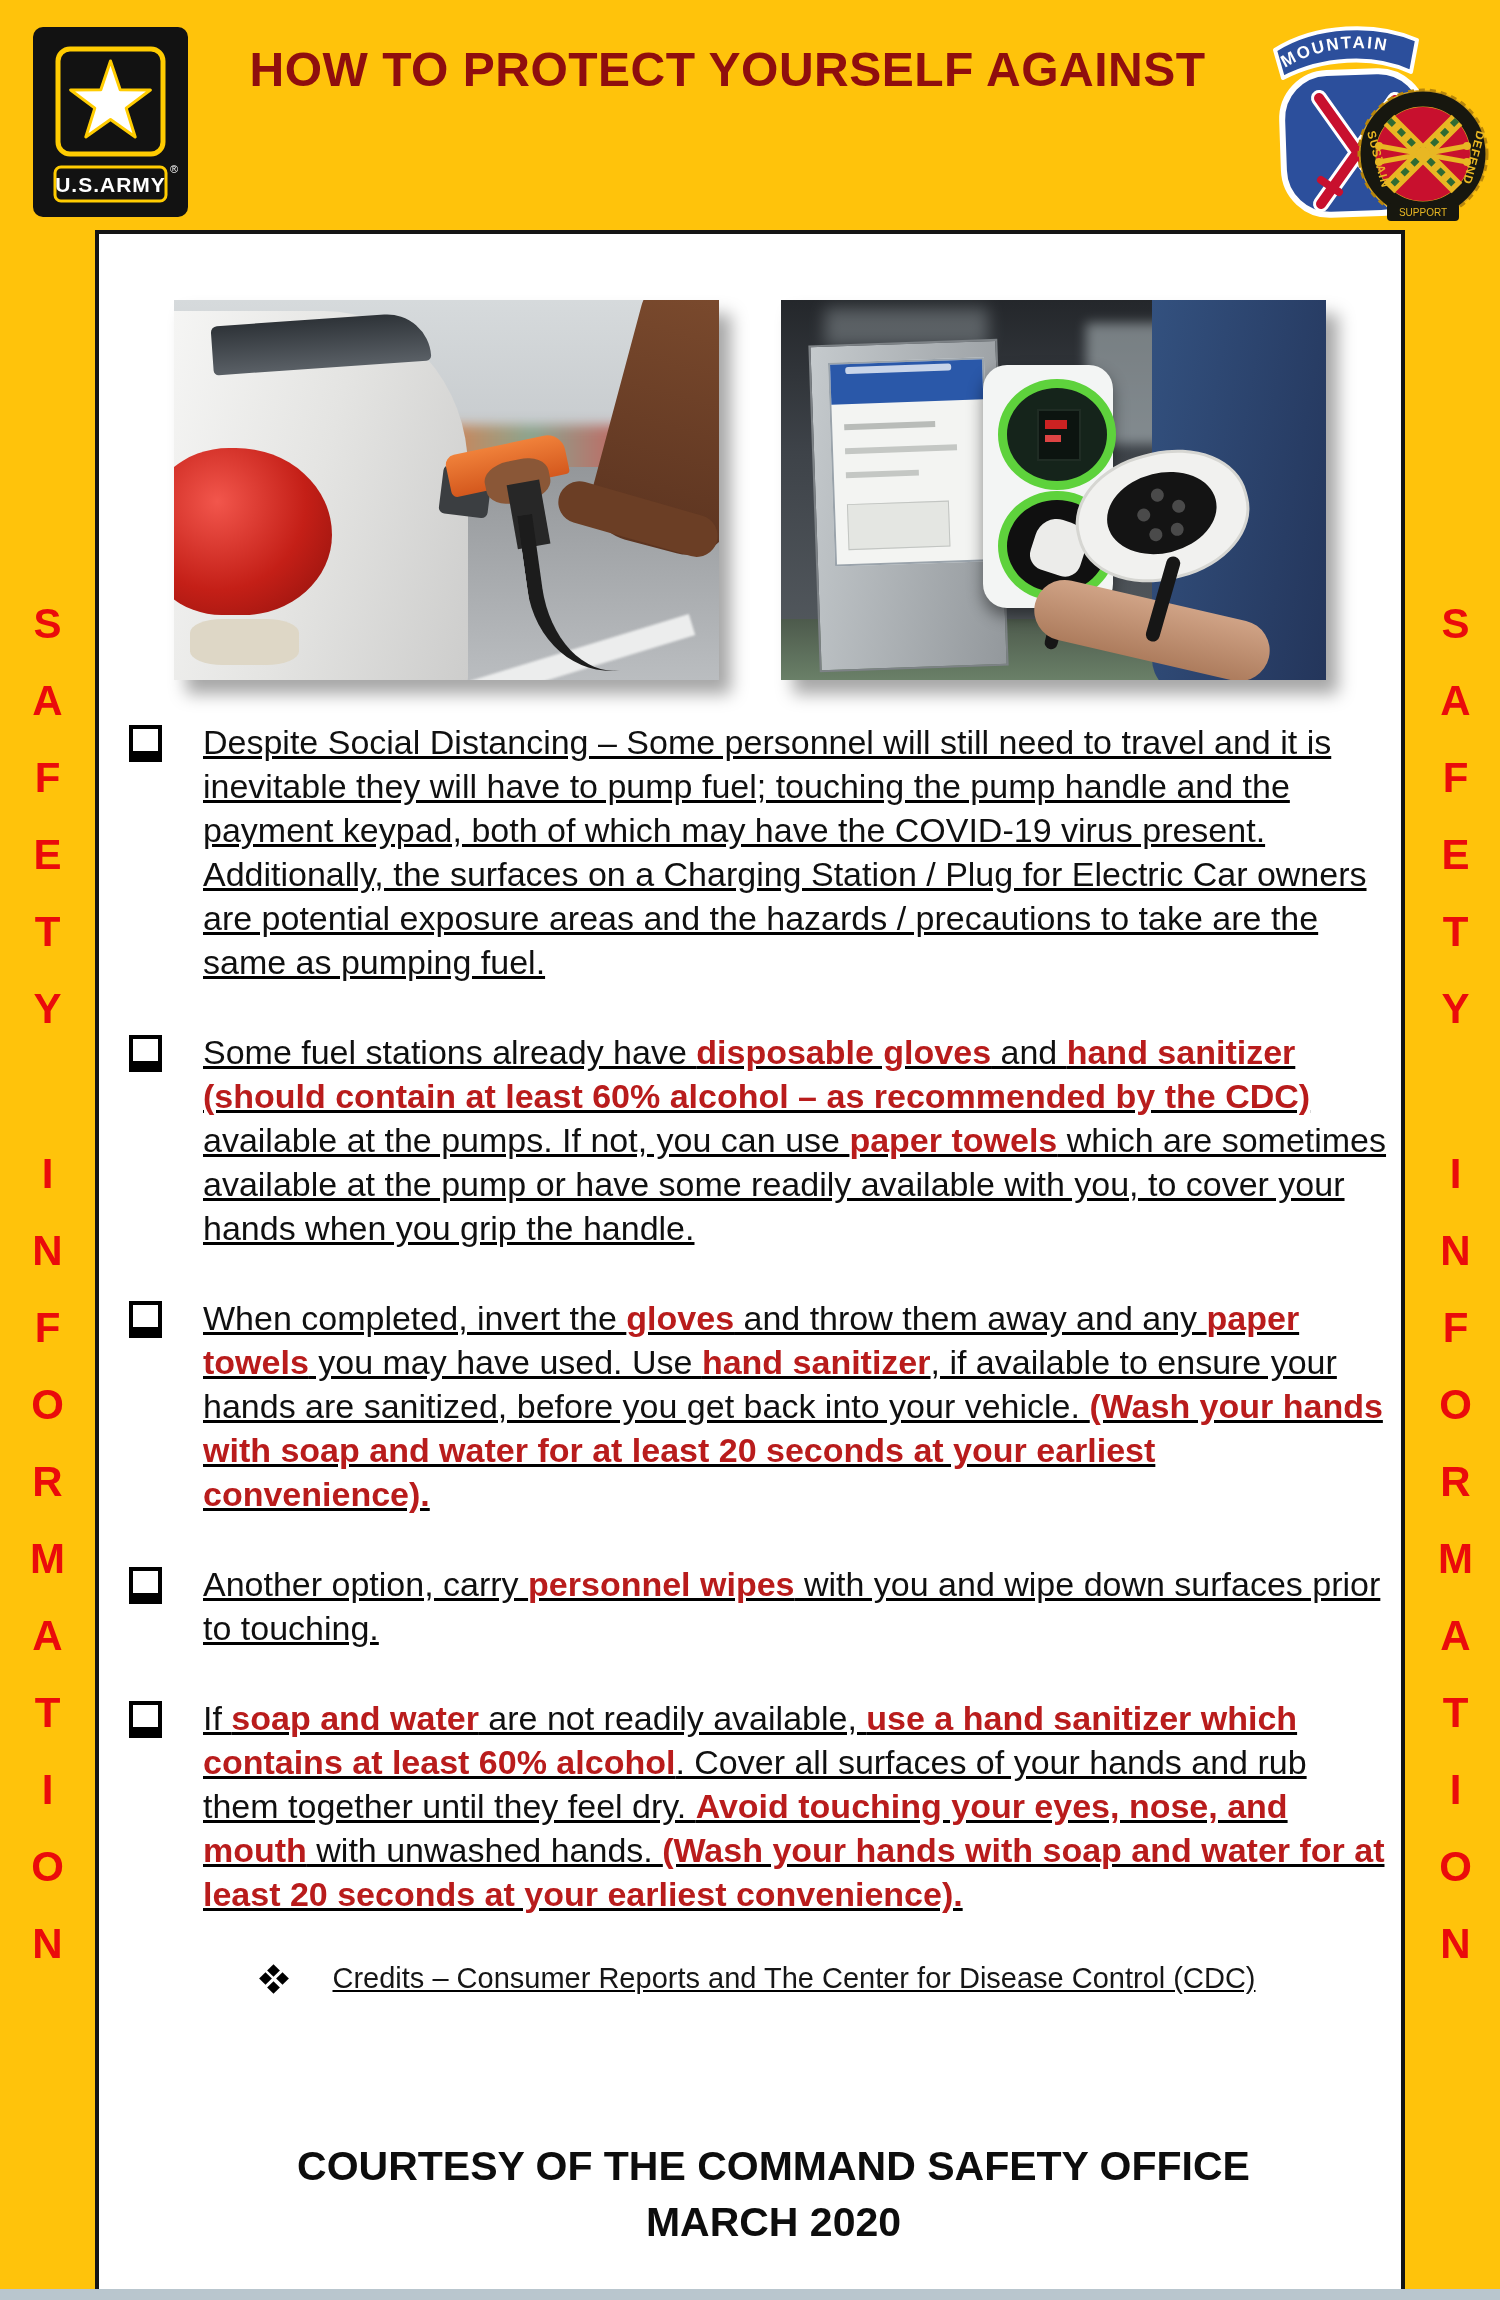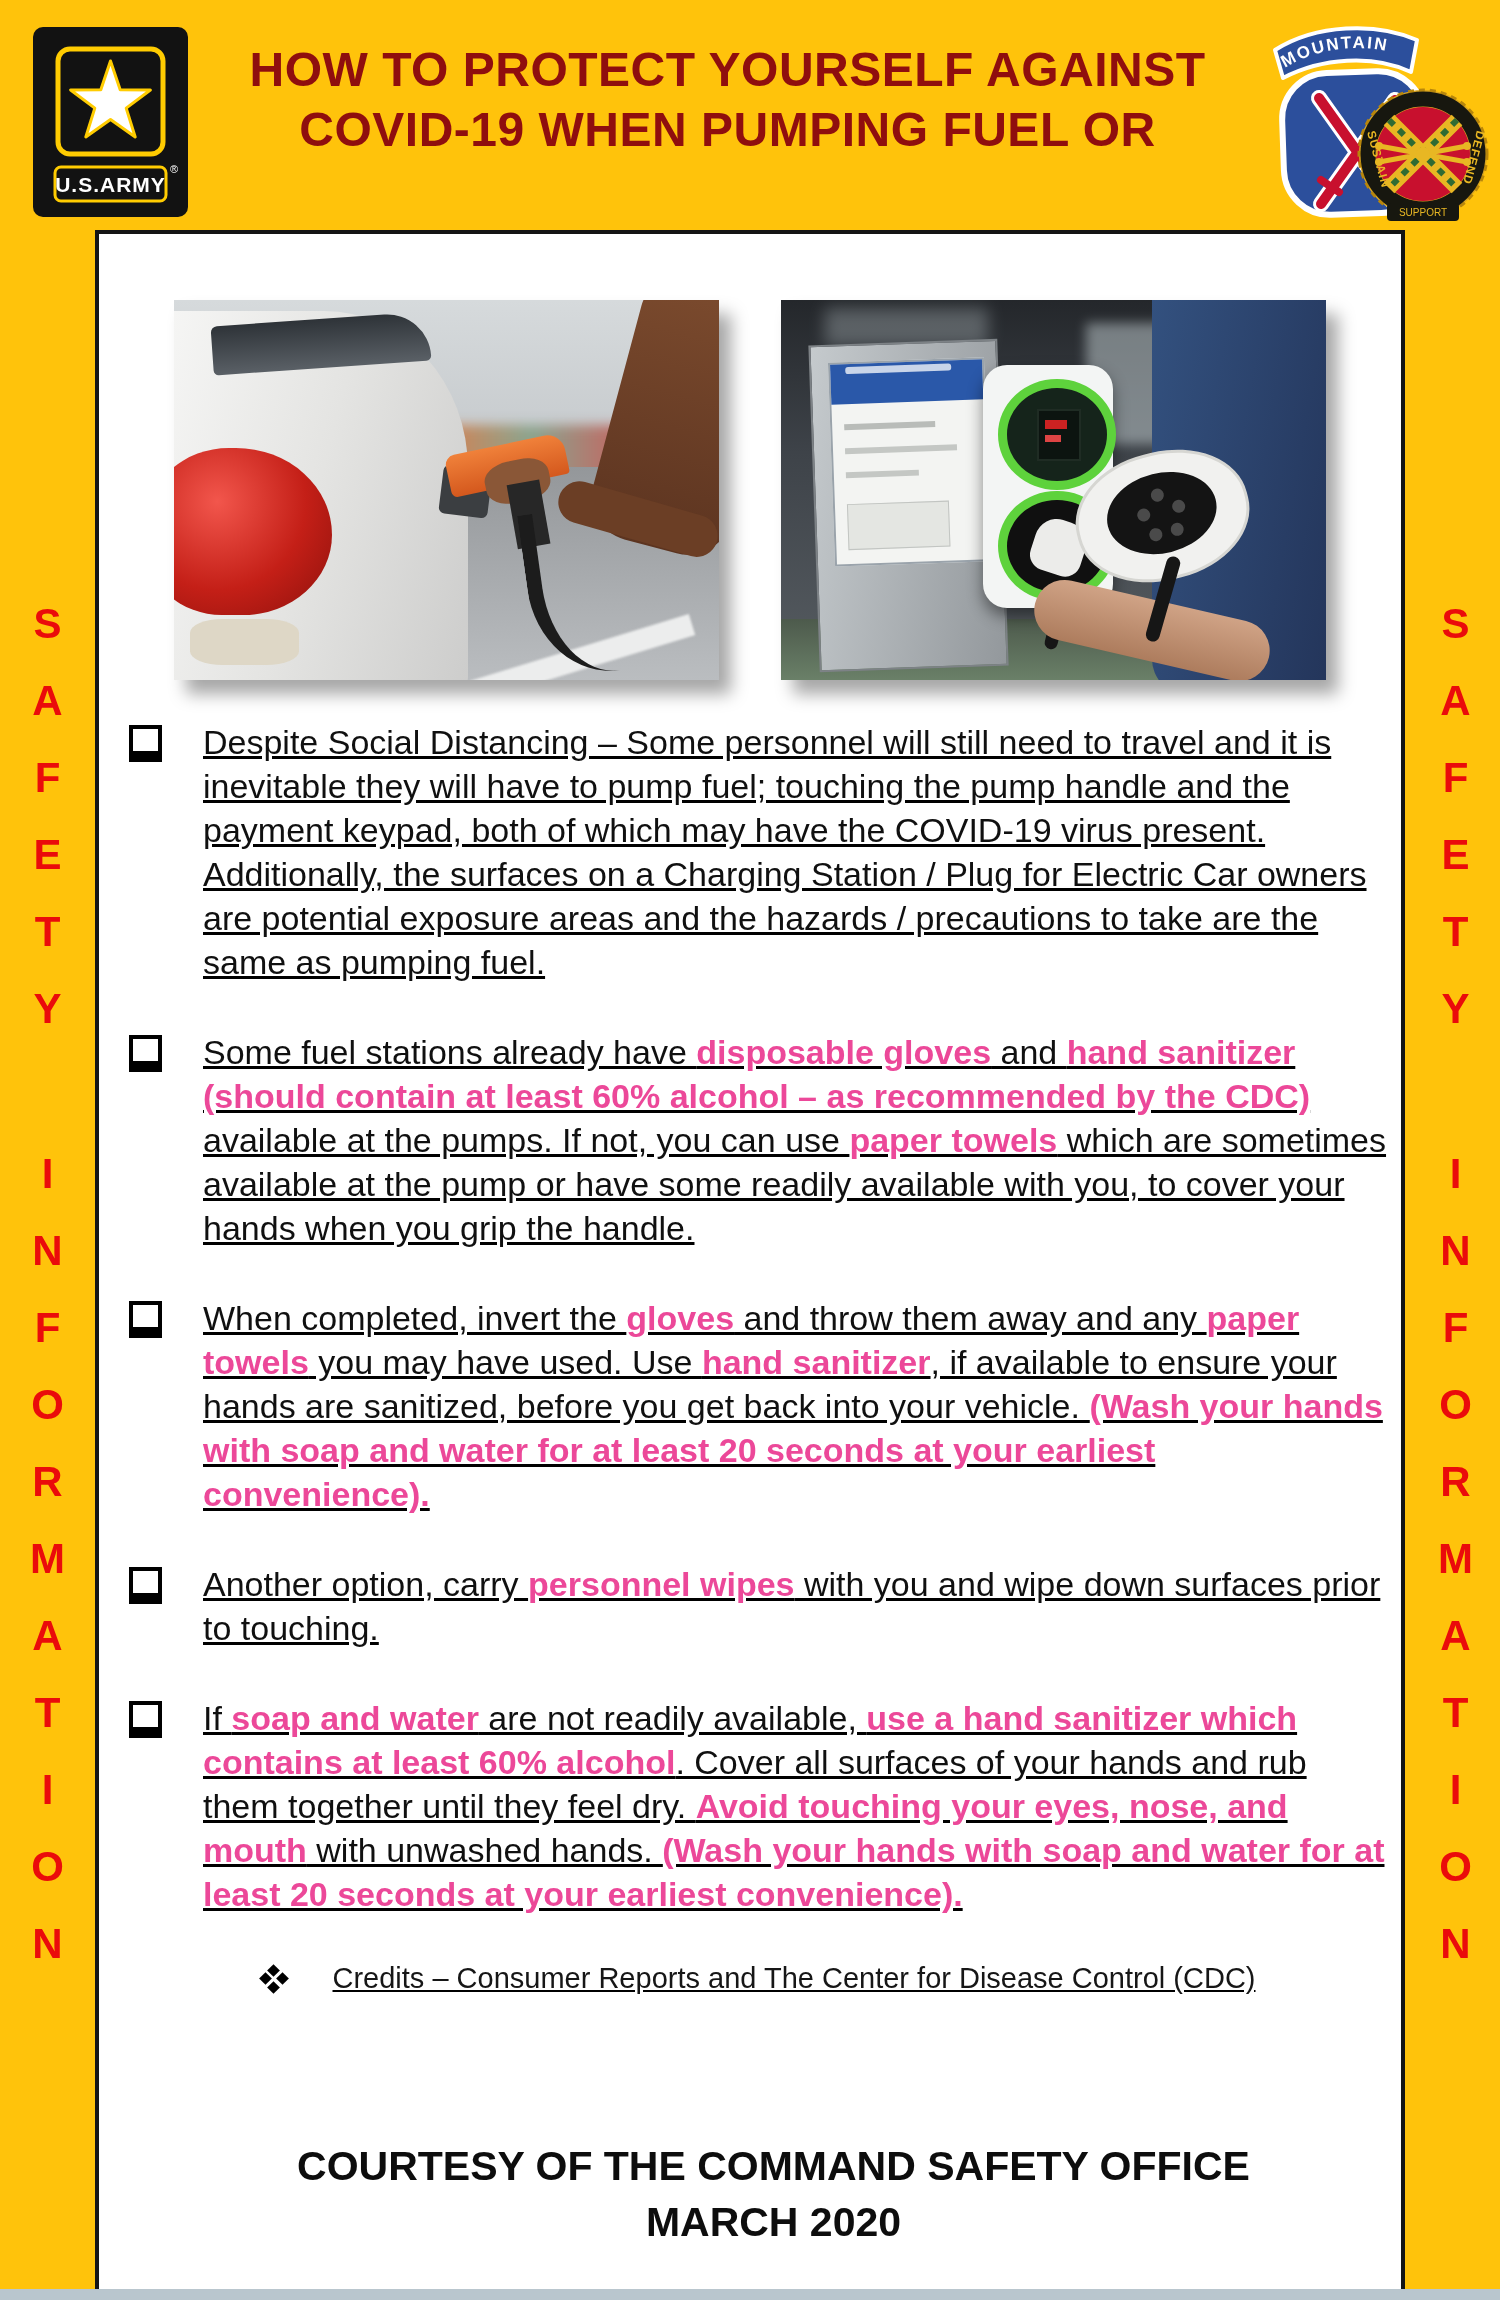--- a/index.html
+++ b/index.html
@@ -91,21 +91,21 @@
   .p2-conn-face{left:17%;top:15%;width:66%;height:66%;background:#141414;border-radius:50%;}
   .p2-hole{left:44%;top:18%;width:13px;height:13px;border-radius:50%;background:#4a4a4a;
     box-shadow:-18px 16px 0 #4a4a4a,18px 16px 0 #4a4a4a,-11px 38px 0 #4a4a4a,11px 38px 0 #4a4a4a;}
   .p2-conn-cable{right:44%;bottom:-26%;width:14px;height:58%;background:#161616;border-radius:8px;transform:rotate(16deg);}
   
   .content{margin:40px 14px 0 30px;}
   .bullet{display:flex;margin-bottom:46px;}
   .bullet-marker-col{flex:0 0 74px;padding-top:5px;}
   .checkbox-icon{display:inline-block;width:25px;height:22px;border:4px solid #000;border-bottom:11px solid #000;background:#fff;}
   .bullet p{margin:0;font-size:34px;line-height:44px;color:#101010;flex:1;}
-  .rseg{color:#ec4899;font-weight:bold;}
+  .rseg{color:#b91c1c;font-weight:bold;}
   .credits{display:flex;justify-content:center;align-items:center;gap:46px;margin-top:18px;}
   .credits .text{font-size:29px;color:#161616;}
   .diamond-cluster{position:relative;width:26px;height:26px;}
   .diamond-cluster i{position:absolute;width:9px;height:9px;background:#000;transform:rotate(45deg);}
   .dc-t{left:8.5px;top:0;}
   .dc-l{left:0;top:8.5px;}
   .dc-r{left:17px;top:8.5px;}
   .dc-b{left:8.5px;top:17px;}
   
   .footer{position:absolute;left:0;right:0;top:2138px;text-align:center;
@@ -121,21 +121,20 @@
     <rect x="25" y="22" width="105" height="105" rx="12" fill="none" stroke="#FFCC01" stroke-width="5"></rect>
     <polygon points="77.5,34 87.2,62.7 117.4,63 93.2,81.1 102.2,110 77.5,92.5 52.8,110 61.8,81.1 37.6,63 67.8,62.7" fill="#ffffff" stroke="#FFCC01" stroke-width="3" stroke-linejoin="round"></polygon>
     <rect x="22" y="140" width="111" height="34" rx="6" fill="none" stroke="#FFCC01" stroke-width="3"></rect>
     <text x="77.5" y="165" text-anchor="middle" font-size="21" font-weight="bold" fill="#ffffff" letter-spacing="1">U.S.ARMY</text>
     <text x="137" y="146" font-size="11" fill="#ffffff">®</text>
   </svg>
 </div>
 
 <div class="title">
   <div>HOW TO PROTECT YOURSELF AGAINST</div>
-  <div>COVID-19 WHEN PUMPING FUEL OR</div>
 </div>
 
 <div class="patch">
   <svg width="235" height="212" viewBox="0 0 235 212">
     <defs>
       <path id="tabcurve" d="M24,54 C62,30 114,28 152,46"></path>
     </defs>
 
     <path d="M14,36 C55,10 115,8 156,26 L150,58 C112,40 60,44 22,64 Z" fill="#2C4F9C" stroke="#ffffff" stroke-width="4" stroke-linejoin="round"></path>
     <text font-size="17" font-weight="bold" fill="#ffffff" letter-spacing="2">

